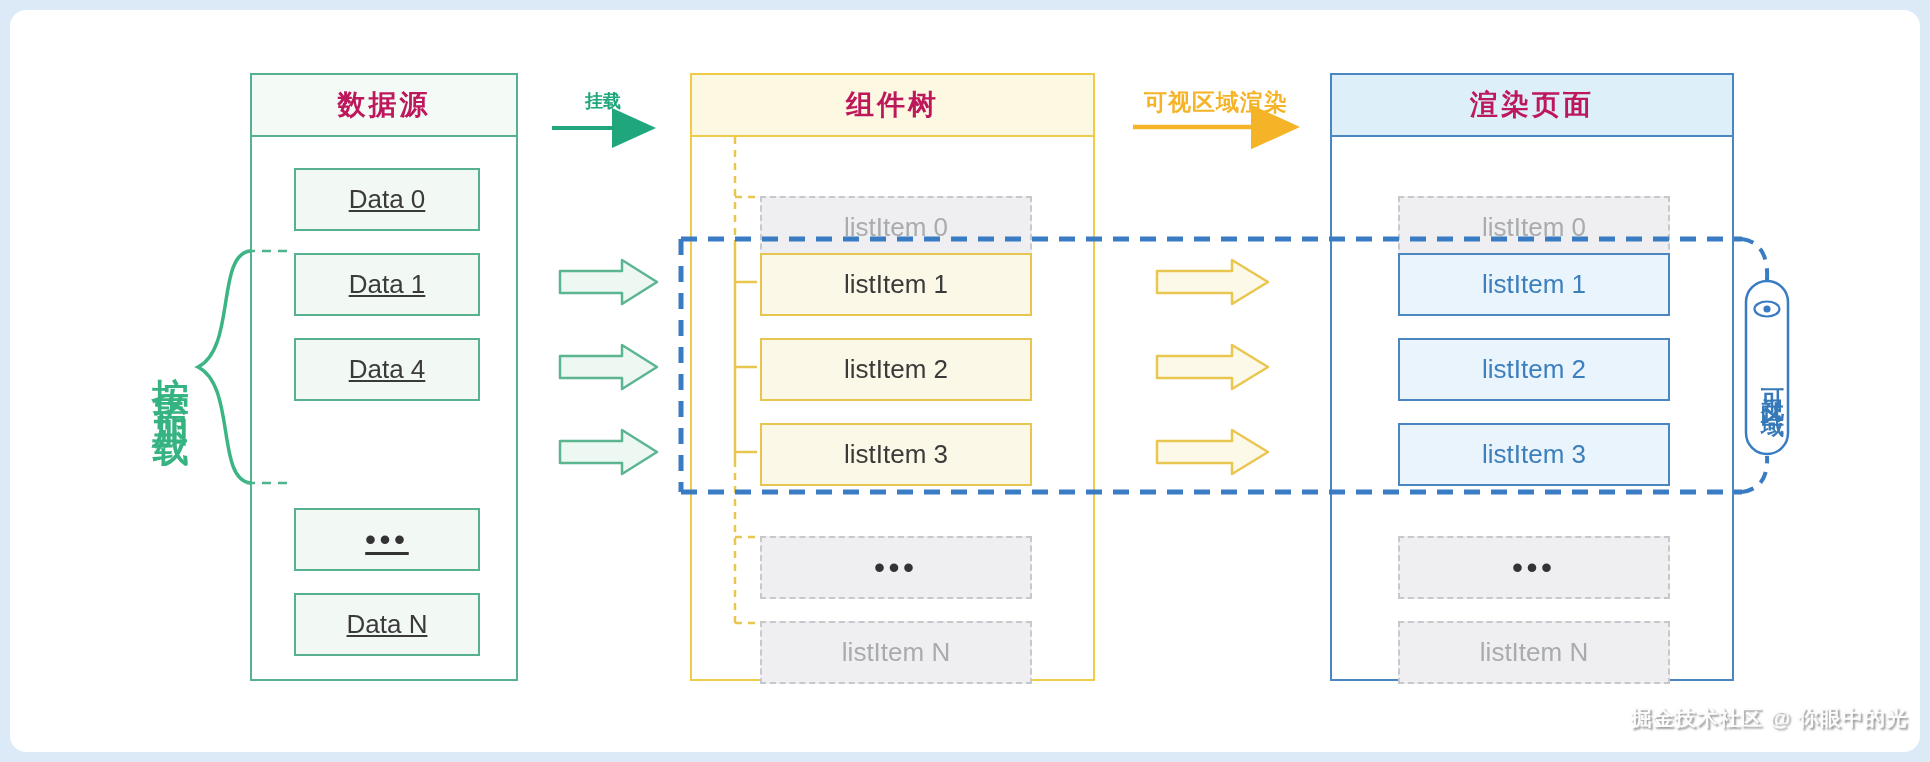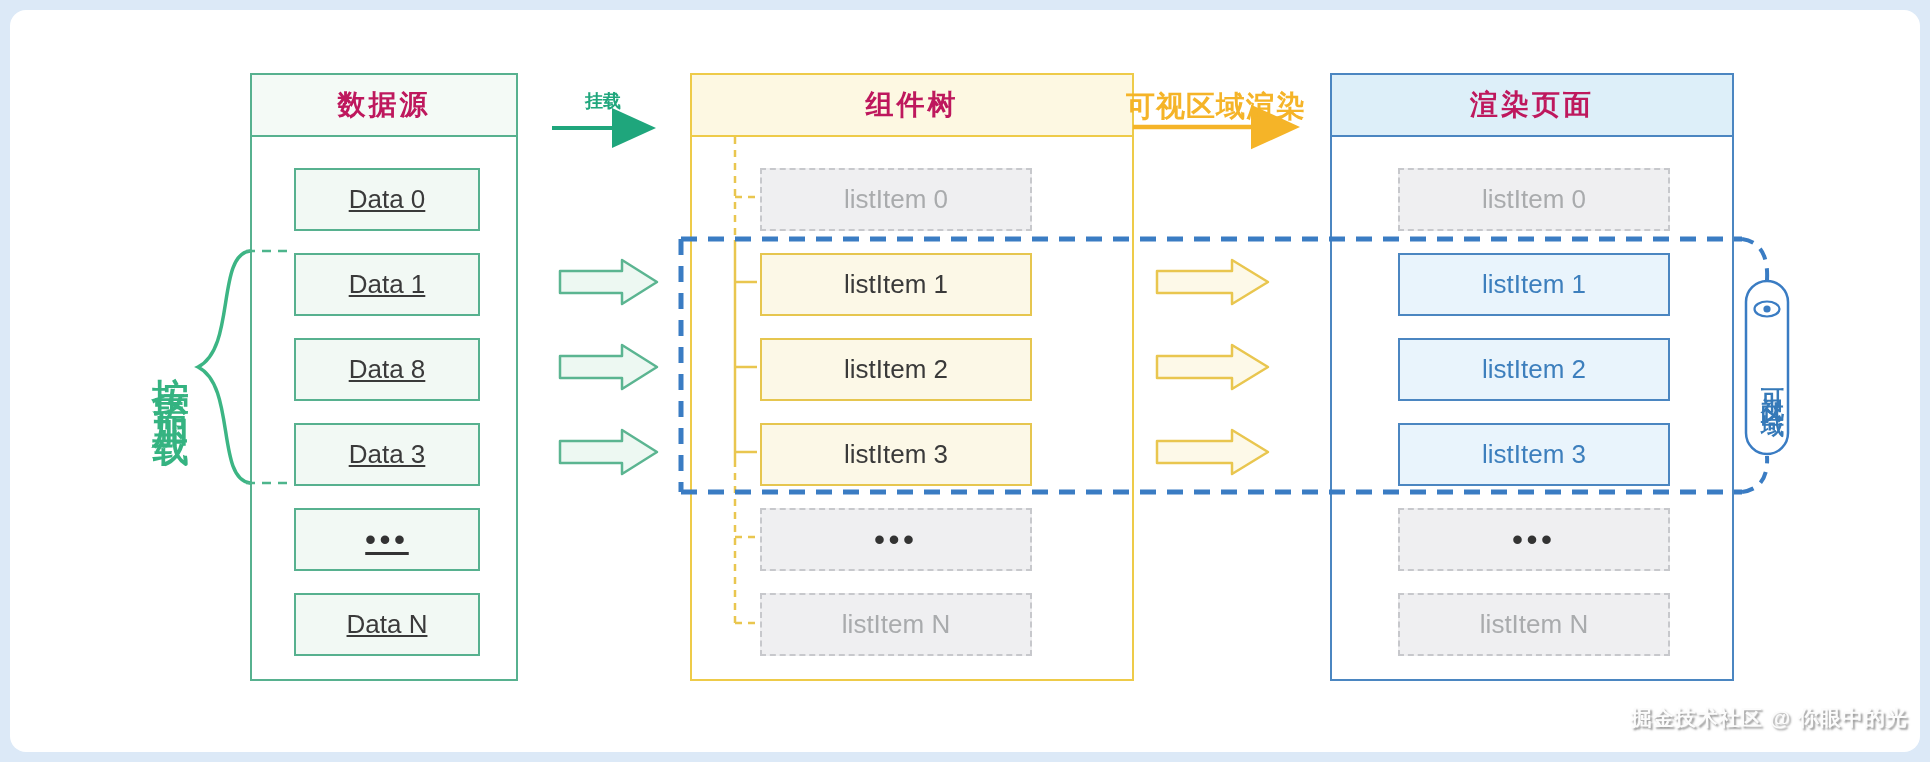--- a/index.html
+++ b/index.html
@@ -16,45 +16,45 @@
   .stage { position:absolute; inset:0; }
 
   
   .panel { position:absolute; top:73px; height:608px; background:#ffffff; }
   .panel-header {
     position:absolute; left:0; top:0; width:100%; height:62px;
     display:flex; align-items:center; justify-content:center;
     font-size:28px; font-weight:600; color:#be185d; letter-spacing:3px;
   }
   .panel-green  { left:250px;  width:268px; border:2px solid #57b18f; }
-  .panel-yellow { left:690px;  width:444px; border:2px solid #eecb49;text-decoration:underline; }
+  .panel-yellow { left:690px;  width:405px; border:2px solid #eecb49;text-decoration:underline; }
   .panel-blue   { left:1330px; width:404px; border:2px solid #4b86c1; }
   .panel-green  .panel-header { background:#f4faf6; border-bottom:2px solid #57b18f; }
   .panel-yellow .panel-header { background:#fdf8e2; border-bottom:2px solid #eecb49; }
   .panel-blue   .panel-header { background:#ddeff9; border-bottom:2px solid #4b86c1; }
 
   
   .item {
     position:absolute; height:63px;
     display:flex; align-items:center; justify-content:center;
     font-size:26px; color:#3a3a3a;
   }
   .panel-green  .item { left:42px; width:186px;text-decoration:underline; }
   .panel-yellow .item { left:68px; width:272px; }
   .panel-blue   .item { left:66px; width:272px; }
   .item-green  { border:2px solid #57b18f; background:#f2f9f4; }
   .item-yellow { border:2px solid #e6c64f; background:#fcf8e7; }
   .item-blue   { border:2px solid #4b86c1; background:#e9f4fc; color:#3d7fbd; font-weight:500; }
-  .item-ghost  { border:2px dashed #c7c8cc; background:#efeff1; color:#a9abad; }
+  .item-ghost  { border:2px dashed #c7c8cc; background:#efeff1; color:#a9abad;margin-top:28px; }
   .dots { font-size:30px; letter-spacing:4px; font-weight:700; color:#333333; }
 
   
   .flow-label { position:absolute; text-align:center; font-weight:700; }
   .label-mount { left:548px; top:89px; width:110px; font-size:18px; color:#1fa67c; }
-  .label-vr    { left:1120px; top:87px; width:192px; font-size:29px; color:#f5b428; letter-spacing:1px; }
+  .label-vr    { left:1120px; top:87px; width:192px; font-size:23px; color:#f5b428; letter-spacing:1px; }
 
   .vertical-cjk {
     writing-mode:vertical-rl; text-orientation:upright;
   }
   .label-on-demand {
     position:absolute; left:148px; top:272px; height:220px; width:44px;
     display:flex; align-items:center; justify-content:center;
     font-size:37px; font-weight:700; color:#35b381; letter-spacing:17px;
   }
   .label-viewport {
@@ -77,22 +77,21 @@
 </head>
 <body>
 
 <div class="canvas"></div>
 <div class="stage">
 
   <div class="panel panel-green">
     <div class="panel-header">数据源</div>
     <div class="item item-green" style="top:93px">Data 0</div>
     <div class="item item-green" style="top:178px">Data 1</div>
-    <div class="item item-green" style="top:263px">Data 8</div>
-    <div class="item item-green" style="top:348px">Data 3</div>
+    <div class="item item-green" style="top:263px">Data 4</div>
     <div class="item item-green dots" style="top:433px">•••</div>
     <div class="item item-green" style="top:518px">Data N</div>
   </div>
 
   <div class="panel panel-yellow">
     <div class="panel-header">组件树</div>
     <div class="item item-ghost" style="top:93px">listItem 0</div>
     <div class="item item-yellow" style="top:178px">listItem 1</div>
     <div class="item item-yellow" style="top:263px">listItem 2</div>
     <div class="item item-yellow" style="top:348px">listItem 3</div>

